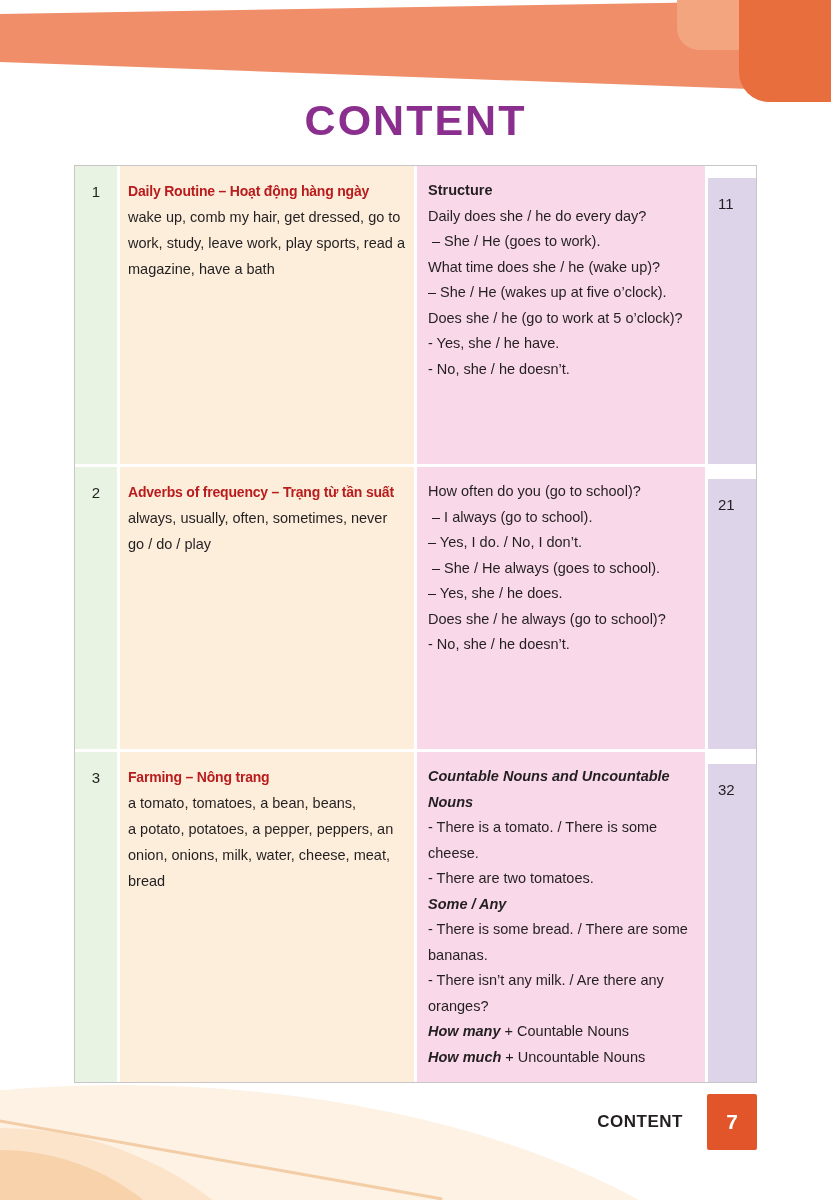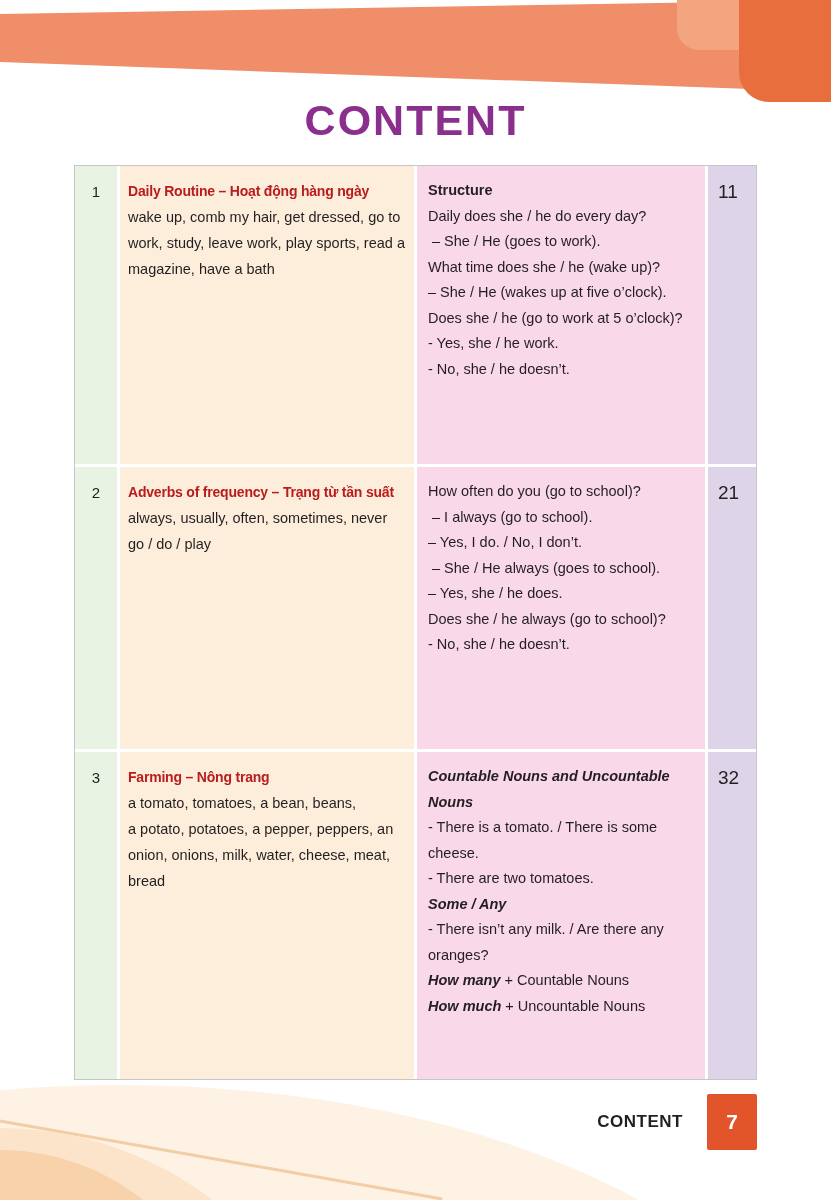--- a/index.html
+++ b/index.html
@@ -57,21 +57,21 @@
     border:1px solid #c6c6c6;
     z-index:2;
   }
   .row { display:contents; }
   .cell { font-size:14.5px; line-height:25.5px; }
   .num {
     background:#e9f3e4; text-align:center; padding-top:13px; font-size:15px;
   }
   .topic { background:#fdeedc; padding:12px 2px 12px 8px; }
   .structure { background:#f9d8e9; padding:12px 8px 12px 11px; }
-  .pagenum { background:#ddd4e9; padding:13px 0 0 10px; font-size:19px; }
+  .pagenum { background:#ddd4e9; padding:13px 0 0 10px; font-size:15px;margin-top:12px; }
 
   .topic-title {
     margin:0; color:#b91c1c; font-weight:bold; font-size:14px;
     letter-spacing:-0.2px; line-height:26px; white-space:nowrap;
   }
   .topic-body { margin:0; white-space:pre-line; line-height:26px; }
   .structure p { margin:0; }
   .b  { font-weight:bold; }
   .bi { font-weight:bold; font-style:italic; }
 
@@ -113,21 +113,21 @@
         <p class="topic-title">Daily Routine – Hoạt động hàng ngày</p>
         <p class="topic-body">wake up, comb my hair, get dressed, go to work, study, leave work, play sports, read a magazine, have a bath</p>
       </div>
       <div class="cell structure">
         <p class="b">Structure</p>
         <p>Daily does she / he do every day?</p>
         <p>&nbsp;– She / He (goes to work).</p>
         <p>What time does she / he (wake up)?</p>
         <p>– She / He (wakes up at five o’clock).</p>
         <p>Does she / he (go to work at 5 o’clock)?</p>
-        <p>- Yes, she / he work.</p>
+        <p>- Yes, she / he have.</p>
         <p>- No, she / he doesn’t.</p>
       </div>
       <div class="cell pagenum">
         <span>11</span>
       </div>
     </div>
 
     <div class="row">
       <div class="cell num">
         <span>2</span>
@@ -158,20 +158,21 @@
       <div class="cell topic">
         <p class="topic-title">Farming – Nông trang</p>
         <p class="topic-body">a tomato, tomatoes, a bean, beans,
 a potato, potatoes, a pepper, peppers, an onion, onions, milk, water, cheese, meat, bread</p>
       </div>
       <div class="cell structure">
         <p class="bi">Countable Nouns and Uncountable Nouns</p>
         <p>- There is a tomato. / There is some cheese.</p>
         <p>- There are two tomatoes.</p>
         <p class="bi">Some / Any</p>
+        <p>- There is some bread. / There are some bananas.</p>
         <p>- There isn’t any milk. / Are there any oranges?</p>
         <p><span class="bi">How many</span><span> + Countable Nouns</span></p>
         <p><span class="bi">How much</span><span> + Uncountable Nouns</span></p>
       </div>
       <div class="cell pagenum">
         <span>32</span>
       </div>
     </div>
 
   </div>

